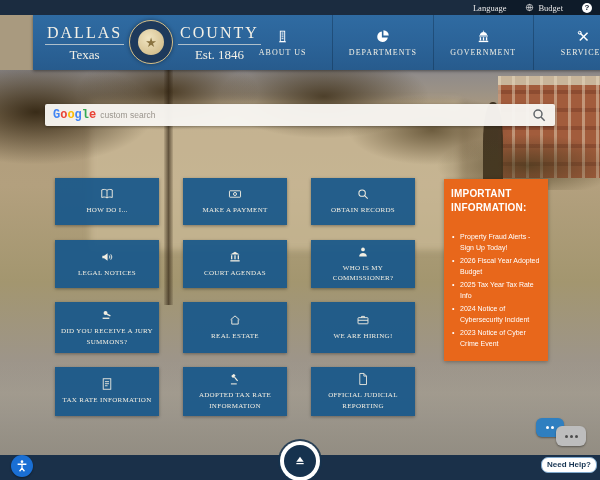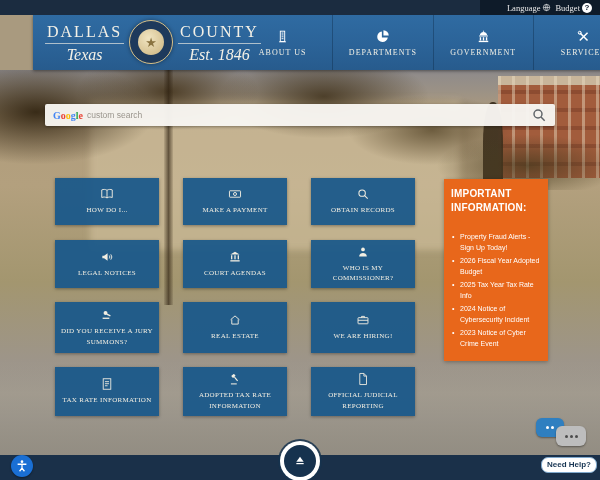--- a/index.html
+++ b/index.html
@@ -3,35 +3,35 @@
 <meta charset="utf-8">
 <style>
   html,body{margin:0;padding:0;background:#222;}
   .page{position:relative;width:600px;height:480px;overflow:hidden;
         font-family:"Liberation Serif",serif;background:#a99a7f;}
 
   
   .topbar{position:absolute;left:0;top:0;width:600px;height:15px;background:#1b2c40;z-index:6;}
   .topbar-right{position:absolute;right:0;top:0;height:15px;width:112px;background:#0e1b29;
                 display:flex;align-items:center;justify-content:flex-end;gap:4px;padding-right:8px;}
-  .topbar-item{display:flex;align-items:center;gap:2px;color:#e9e9e9;font-size:8.5px;cursor:pointer;}
+  .topbar-item{display:flex;align-items:center;gap:19px;color:#e9e9e9;font-size:8.5px;cursor:pointer;}
   .globe-svg{width:9px;height:9px;color:#e9e9e9;}
   .help-circle{width:10px;height:10px;border-radius:50%;background:#fff;color:#0e1b29;
                font-family:"Liberation Sans",sans-serif;font-weight:bold;font-size:8px;
                display:flex;align-items:center;justify-content:center;line-height:1;}
 
   
   .header{position:absolute;left:0;top:15px;width:600px;height:55px;z-index:5;
           background:linear-gradient(180deg,#2f6ba2 0%,#2b6398 55%,#275b8d 100%);
           box-shadow:0 1px 3px rgba(0,0,0,.45);margin-left:33px;}
   .logo{position:absolute;left:12px;top:5px;display:flex;align-items:center;gap:5px;cursor:pointer;}
   .logo-col{display:flex;flex-direction:column;align-items:center;}
   .logo-name{color:#f4f1e7;font-size:16px;letter-spacing:2px;line-height:1.1;
              border-bottom:1px solid rgba(244,241,231,.65);padding:3px 2px 2px;}
-  .logo-tag{color:#f4f1e7;font-style:italic;font-size:16px;margin-top:2px;}
+  .logo-tag{color:#f4f1e7;font-size:13px;margin-top:2px;}
   .seal{width:42px;height:42px;border-radius:50%;background:#1e3a5c;border:1.5px solid #d8c188;
         display:flex;align-items:center;justify-content:center;box-shadow:0 0 4px rgba(0,0,0,.4);}
   .seal-inner{width:26px;height:26px;border-radius:50%;
         background:radial-gradient(circle at 40% 35%,#f1e5c2,#cbb37e);
         display:flex;align-items:center;justify-content:center;color:#8a7340;font-size:13px;line-height:1;}
   .nav{position:absolute;left:200px;top:0;width:400px;height:55px;display:flex;}
   .nav-item{flex:1;display:flex;flex-direction:column;align-items:center;justify-content:center;
             gap:4px;color:#fff;cursor:pointer;border-left:1px solid rgba(10,35,60,.35);}
   .nav-item:first-child{border-left:none;}
   .nav-icon{width:15px;height:15px;color:#fff;}
@@ -59,21 +59,21 @@
     background:linear-gradient(90deg,rgba(45,32,16,.1),rgba(45,32,16,.65),rgba(45,32,16,.1));}
   .statue{position:absolute;left:483px;top:32px;width:20px;height:90px;
     background:rgba(58,44,28,.9);border-radius:45% 45% 10% 10%;}
   .ground{position:absolute;left:0;bottom:0;width:600px;height:95px;
     background:linear-gradient(180deg,rgba(176,167,148,0) 0%,rgba(168,160,144,.6) 35%,rgba(148,142,131,.85) 100%);}
 
   
   .search-bar{position:absolute;left:45px;top:104px;width:510px;height:22px;z-index:3;
     background:rgba(247,245,241,.97);border-radius:2px;box-shadow:0 1px 3px rgba(0,0,0,.35);
     display:flex;align-items:center;padding:0 8px;box-sizing:border-box;cursor:text;}
-  .gword{font-family:Liberation Serif, serif;font-weight:bold;font-size:10px;letter-spacing:0;}
+  .gword{font-family:Liberation Mono, monospace;font-weight:bold;font-size:12px;letter-spacing:0;}
   .gc0,.gc3{color:#4285F4}.gc1,.gc5{color:#EA4335}.gc2{color:#FBBC05}.gc4{color:#34A853}
   .gsuffix{font-family:"Liberation Sans",sans-serif;font-size:8.5px;color:#9a958d;margin-left:4px;}
   .search-btn{margin-left:auto;width:16px;height:16px;color:#5f6368;cursor:pointer;display:flex;align-items:center;}
 
   
   .tile{position:absolute;width:104px;background:rgba(25,88,138,.94);z-index:3;cursor:pointer;
     display:flex;flex-direction:column;align-items:center;justify-content:center;gap:4px;
     box-shadow:0 1px 3px rgba(0,0,0,.35);}
   .c1{left:55px}.c2{left:183px}.c3{left:311px}
   .r1{top:178px;height:47px}.r2{top:240px;height:48px}.r3{top:302px;height:51px}.r4{top:367px;height:49px}

